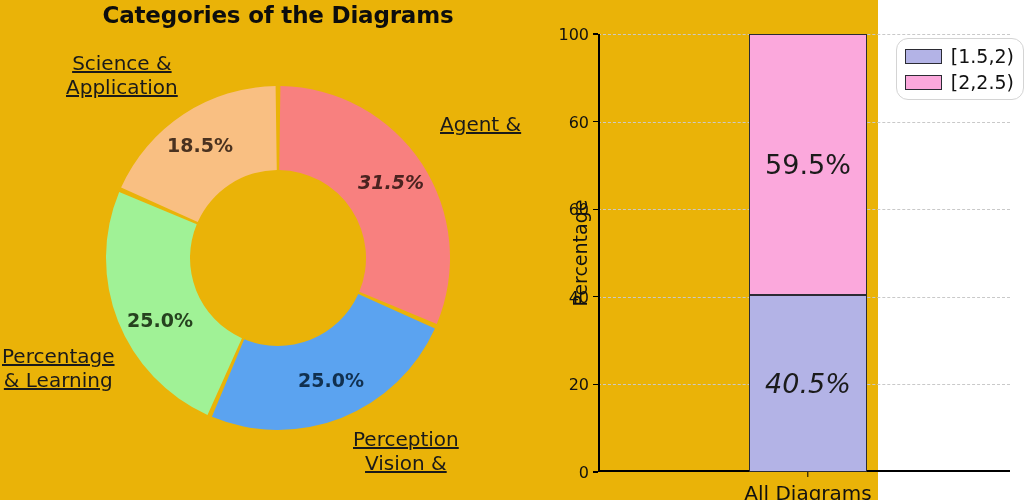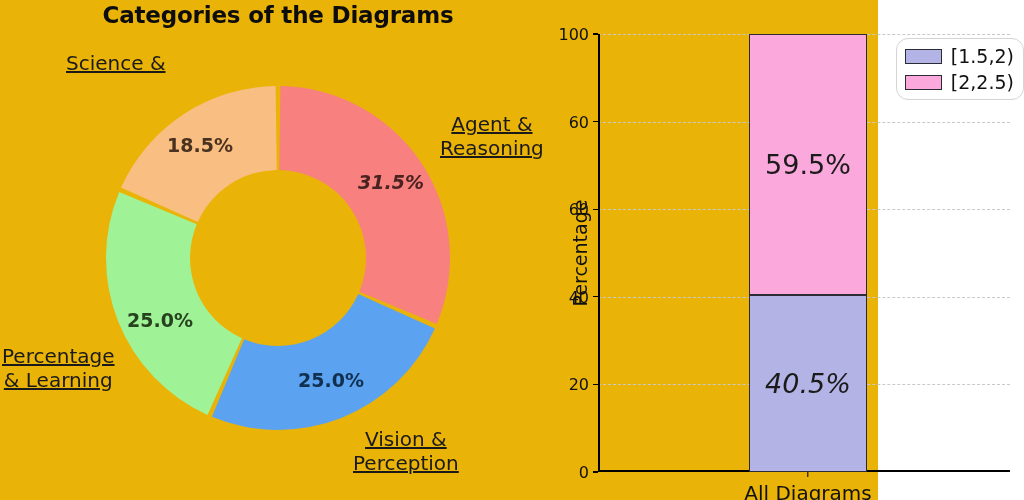--- a/index.html
+++ b/index.html
@@ -196,32 +196,32 @@
 
     <div id="pie-pcts">
         <div class="pie-pct" style="left: 391px; top: 182px; color: rgb(74, 35, 32); font-style: italic;">31.5%</div>
         <div class="pie-pct" style="left: 331px; top: 380px; color: rgb(17, 48, 79);">25.0%</div>
         <div class="pie-pct" style="left: 160px; top: 320px; color: rgb(38, 66, 31);">25.0%</div>
         <div class="pie-pct" style="left: 200px; top: 145px; color: rgb(74, 50, 32);">18.5%</div>
       </div>
     <div id="pie-outlabels">
         <div class="pie-outlabel left" style="left: 440px; top: 113px;">
           <div>Agent &amp;</div>
-          <div>Reasoning</div>
         </div>
         <div class="pie-outlabel left" style="left: 353px; top: 428px;">
+          <div>Perception</div>
           <div>Vision &amp;</div>
-          <div>Perception</div>
         </div>
         <div class="pie-outlabel left" style="left: 2px; top: 345px;">
           <div>Percentage</div>
           <div>&amp; Learning</div>
         </div>
         <div class="pie-outlabel left" style="left: 66px; top: 52px;">
           <div>Science &amp;</div>
+          <div>Application</div>
         </div>
       </div>
   </div>
 
   <div id="bar-panel">
 
     <div id="plot-area">
 
       <div id="ylabel">Percentage</div>
 

